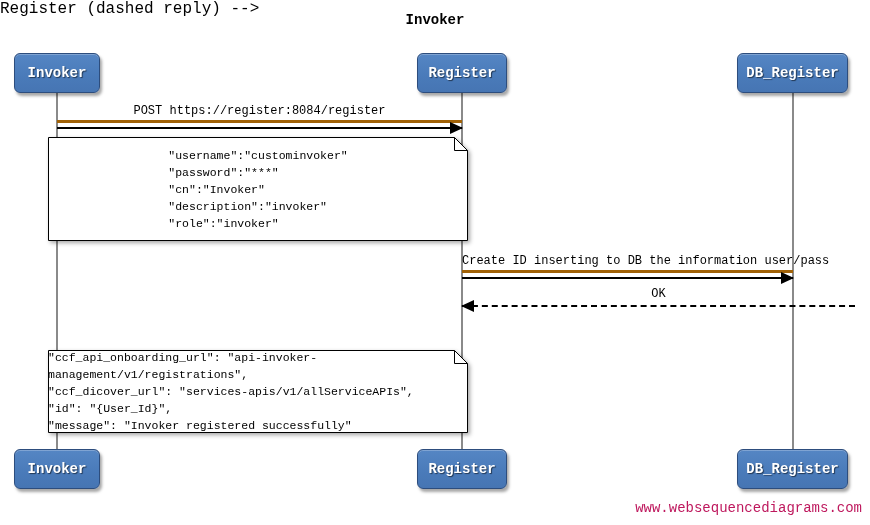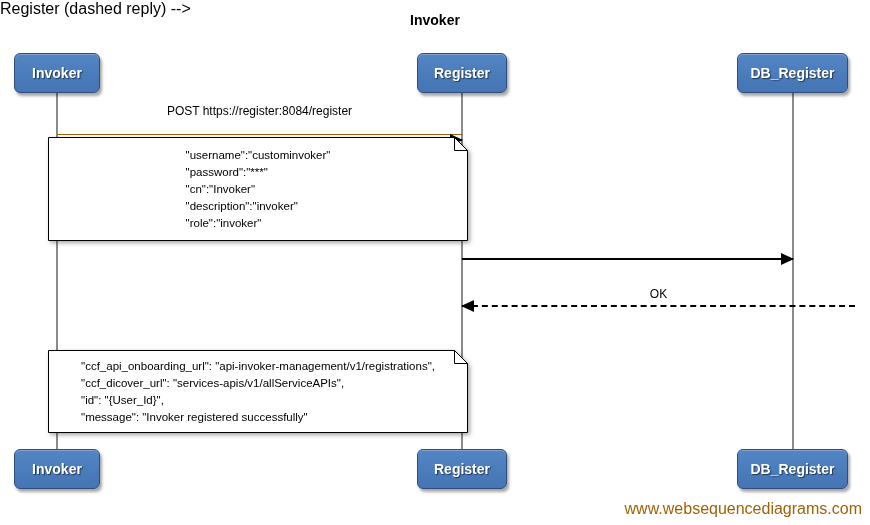--- a/index.html
+++ b/index.html
@@ -1,18 +1,18 @@
 <!DOCTYPE html>
 <html><head>
 <meta charset="utf-8">
 <style>
   html,body { margin:0; padding:0; background:#ffffff; }
   #canvas {
     position:relative; width:870px; height:525px; background:#ffffff;
-    font-family:Liberation Sans, sans-serif; color:#000;
+    font-family:Liberation Mono, monospace; color:#000;
     overflow:hidden;
   }
   .title {
     position:absolute; left:0; top:12px; width:870px; text-align:center;
     font-size:14px; font-weight:bold;
   }
   .lifeline {
     position:absolute; width:2px; top:93px; height:356px; background:#8a8a8a; z-index:0;
   }
   .actor {
@@ -22,40 +22,40 @@
     box-shadow:inset 0 1px 0 rgba(255,255,255,0.25), 2px 3px 3px rgba(0,0,0,0.35);
     display:flex; align-items:center; justify-content:center;
   }
   .actor-label {
     color:#ffffff; font-size:14px; font-weight:bold;
     text-shadow:1px 1px 1px rgba(0,0,0,0.55);
   }
   .msg { position:absolute; z-index:1; }
   .msg-label {
     width:100%; text-align:center; font-size:12px; line-height:14px;
-    border-bottom:1px solid #a16207; padding-bottom:16px; white-space:nowrap;
+    border-bottom:3px solid #a16207; padding-bottom:2px; white-space:nowrap;
   }
   .msg--dashed .msg-label { border-bottom:none; padding-bottom:2px; }
   .msg-line { position:relative; margin-top:4px; height:0; border-top:2px solid #000; }
   .msg--dashed .msg-line { border-top:2px dashed #000; margin-top:2px; }
   .arrowhead { position:absolute; width:0; height:0; top:-7px; }
   .arrowhead--right { right:-1px; border-top:6px solid transparent; border-bottom:6px solid transparent; border-left:13px solid #000; }
   .arrowhead--left  { left:-1px;  border-top:6px solid transparent; border-bottom:6px solid transparent; border-right:13px solid #000; }
   .note { position:absolute; z-index:2; }
   .note svg { position:absolute; left:0; top:0; filter:drop-shadow(2px 2px 2px rgba(0,0,0,0.35)); }
   .note-textwrap {
     position:absolute; left:0; top:0; right:0; bottom:0;
     display:flex; align-items:center; justify-content:center;
   }
   .note-text {
     display:inline-block; text-align:left; white-space:pre-line;
     font-size:11.5px; line-height:17px;
   }
   .watermark {
-    position:absolute; right:8px; top:500px; font-size:16px; color:#a16207;
+    position:absolute; right:8px; top:500px; font-size:14px; color:#be185d;
   }
 </style>
 </head>
 <body>
 
 <div id="canvas">
 
   <div class="title">Invoker</div>
 
   
@@ -92,20 +92,21 @@
       <div class="note-text">"username":"custominvoker"
 "password":"***"
 "cn":"Invoker"
 "description":"invoker"
 "role":"invoker"</div>
     </div>
   </div>
 
   
   <div class="msg" style="left:462px;top:254px;width:331px;">
+    <div class="msg-label">Create ID inserting to DB the information user/pass</div>
     <div class="msg-line">
       <span class="arrowhead arrowhead--right"></span>
     </div>
   </div>
 
    Register (dashed reply) --&gt;
   <div class="msg msg--dashed" style="left:462px;top:287px;width:393px;">
     <div class="msg-label">OK</div>
     <div class="msg-line">
       <span class="arrowhead arrowhead--left"></span>

